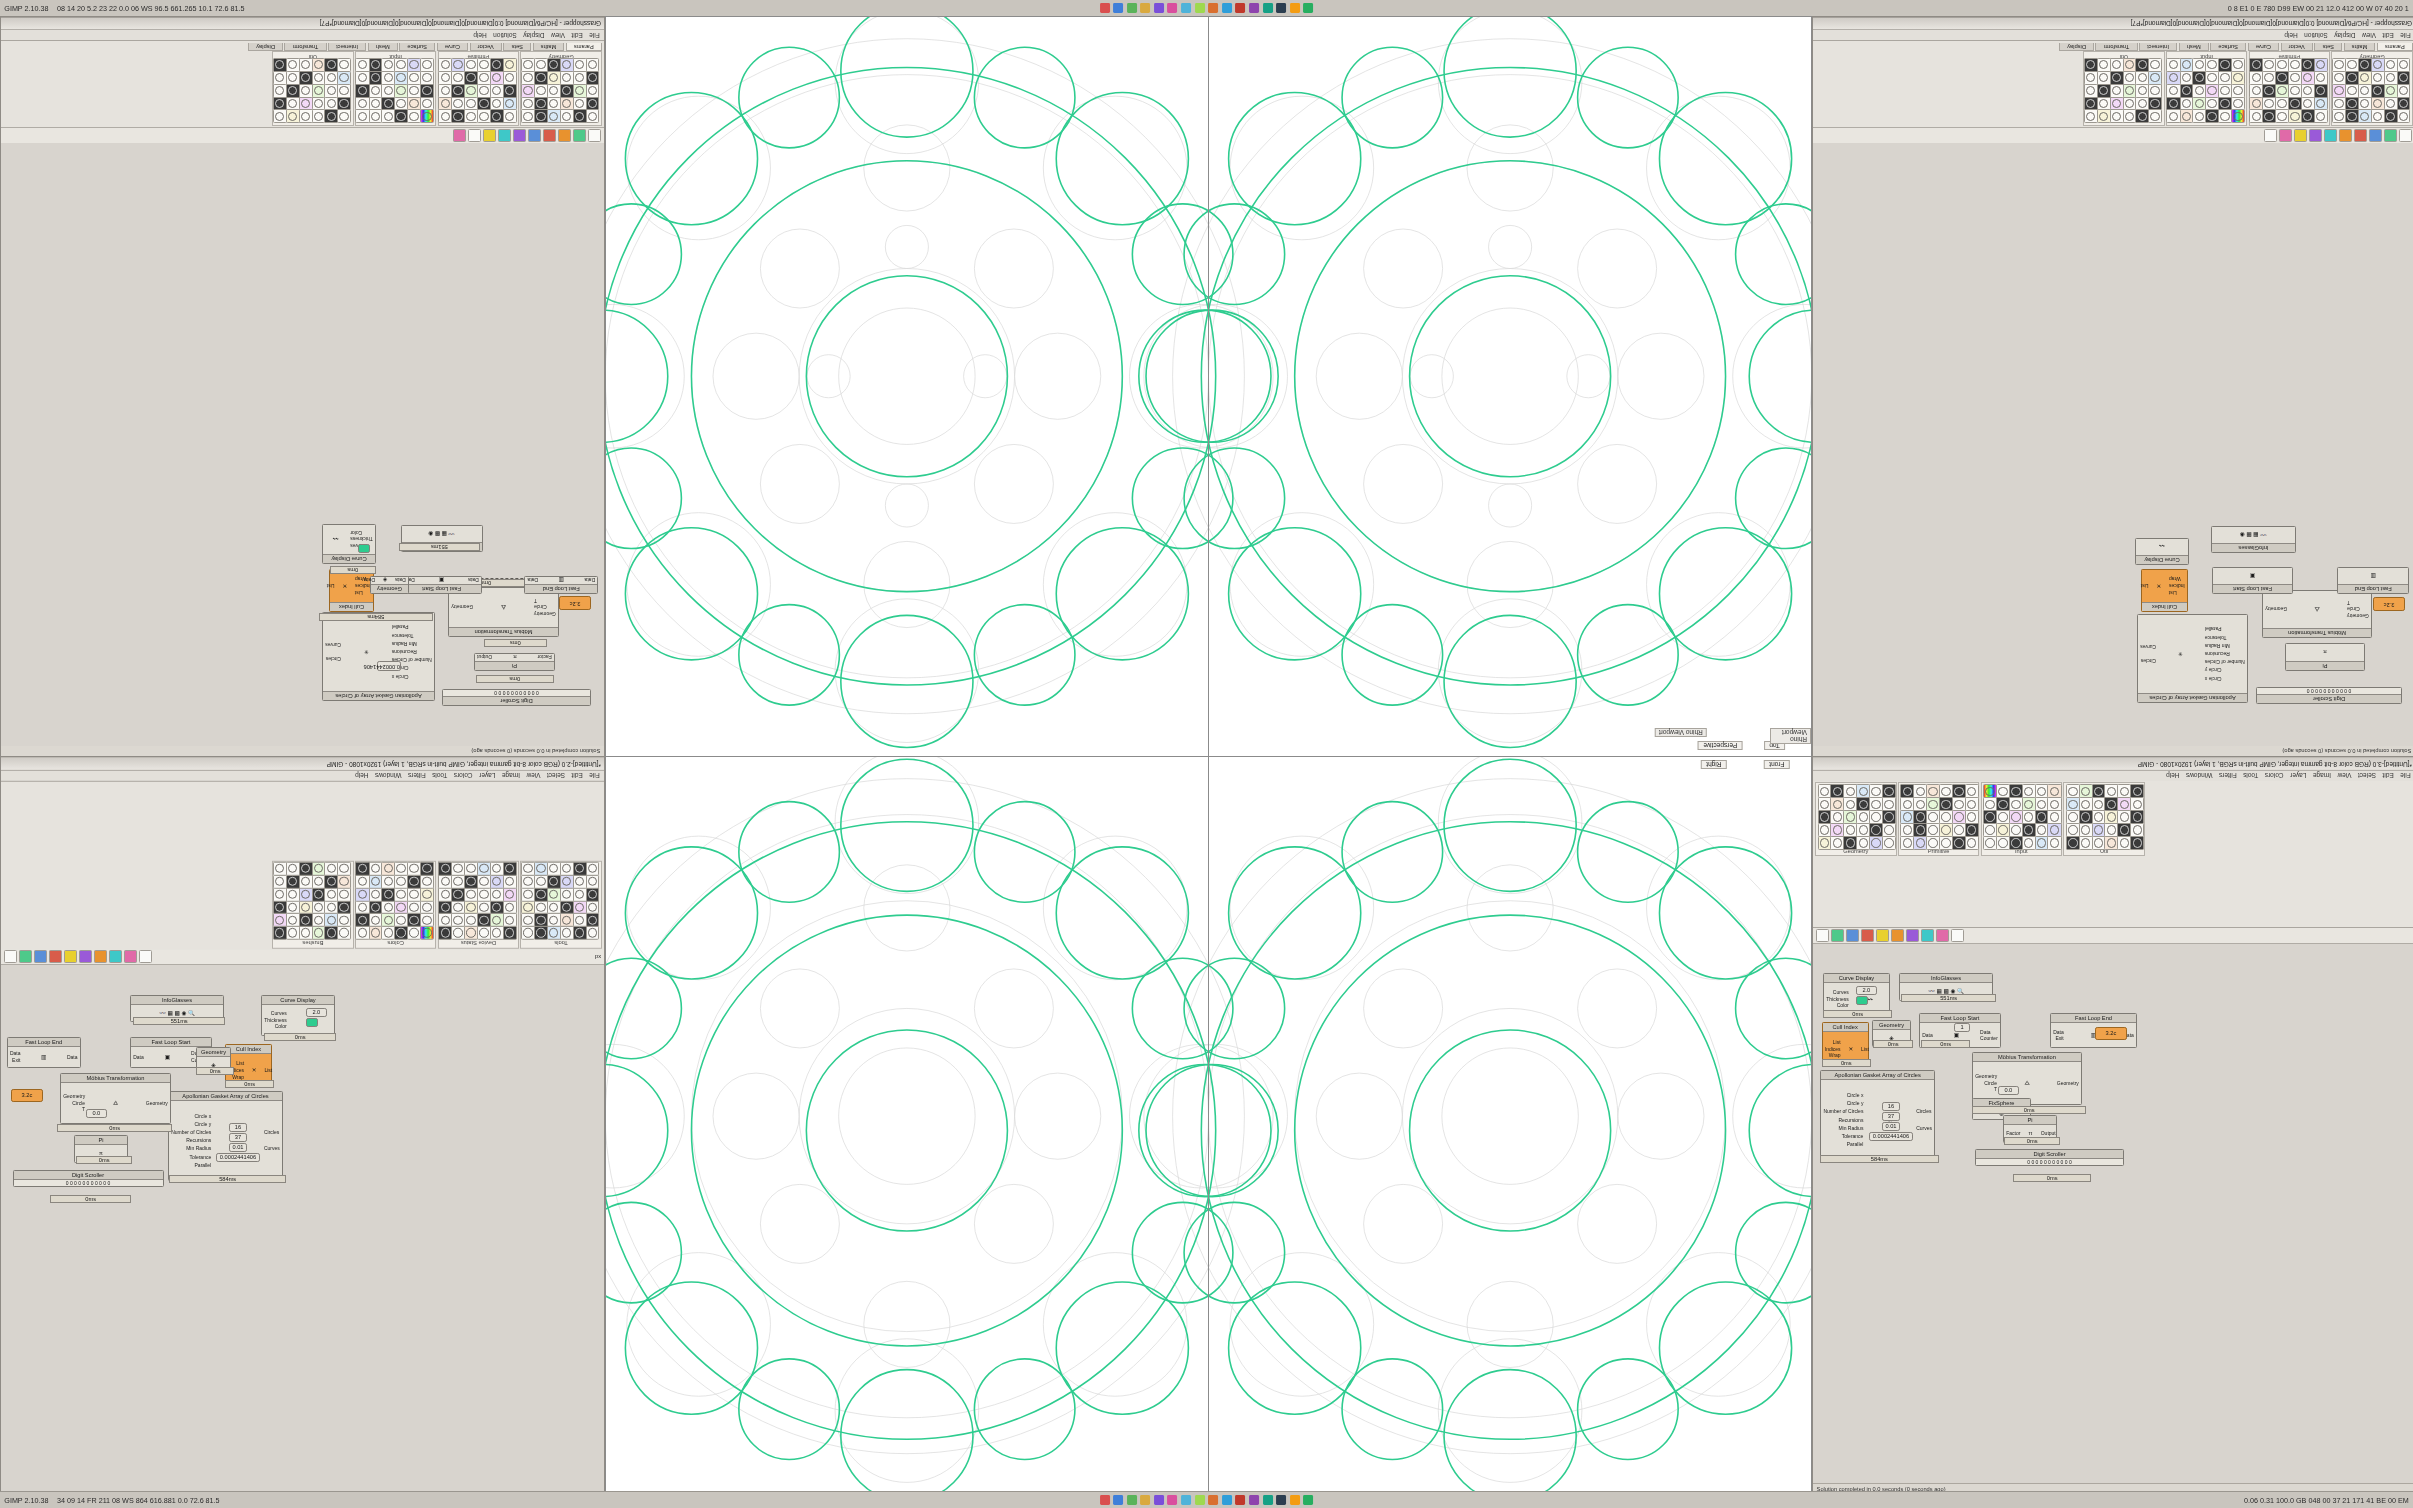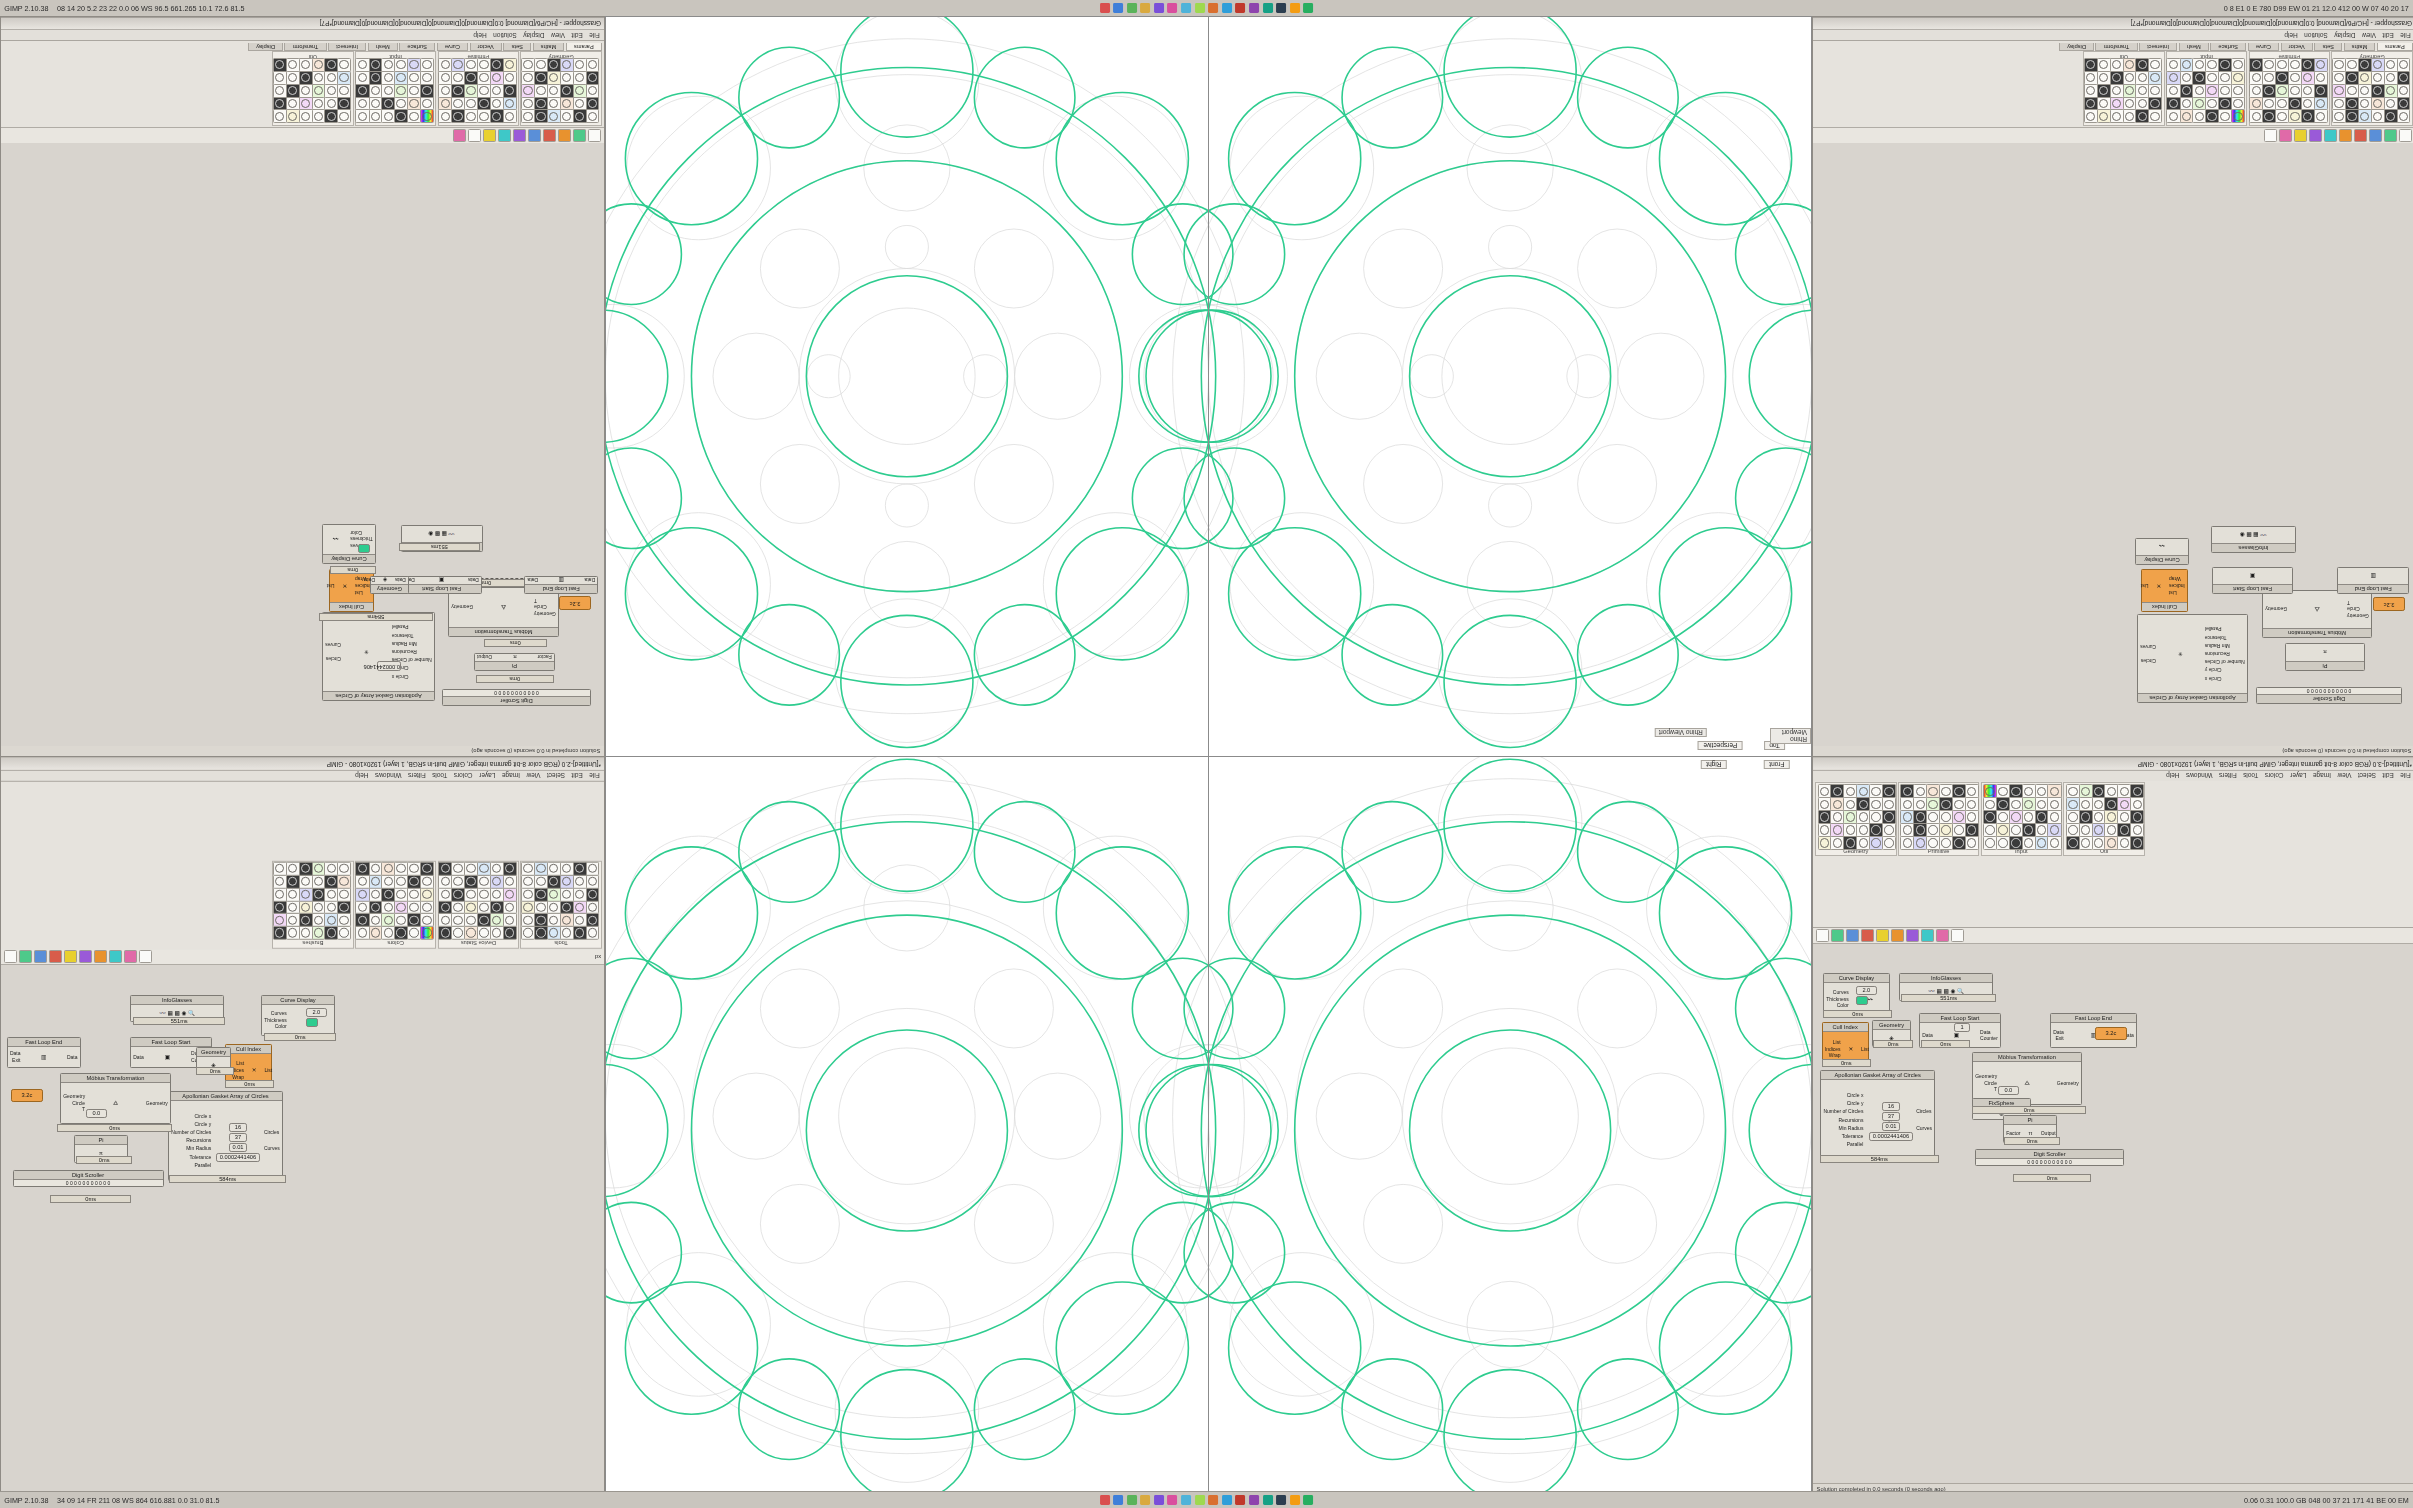--- a/index.html
+++ b/index.html
@@ -92,21 +92,21 @@
       <span class="app" style="background:#9ed94f"></span>
       <span class="app" style="background:#d96f2f"></span>
       <span class="app" style="background:#2f9ed9"></span>
       <span class="app" style="background:#c0392b"></span>
       <span class="app" style="background:#8e44ad"></span>
       <span class="app" style="background:#16a085"></span>
       <span class="app" style="background:#2c3e50"></span>
       <span class="app" style="background:#f39c12"></span>
       <span class="app" style="background:#27ae60"></span>
     </span>
-    <span class="seg" style="margin-left:auto">0 8 E1 0 E 780 D99 EW  01  21 12.0 412  00  W  07  40  20 17</span>
+    <span class="seg" style="margin-left:auto">0 8 E1 0 E 780 D99 EW  00  21 12.0 412  00  W  07  40  20 1</span>
   </div>
 
   <div class="quad q-tl flip">
     <div style="display:flex;flex-direction:column;height:100%;">
       <div class="statusbar">Solution completed in 0.0 seconds (0 seconds ago)</div>
 
       <div class="canvas">
 
         <div class="dashed" style="left:5.7px;top:167px;width:237px;"></div>
 
@@ -1574,21 +1574,21 @@
         </g>
       </g>
     </svg>
     <div class="divline" style="left:602px;top:0;width:0.7px;height:737px;"></div>
     <div class="vp-tab flip" style="left:1158px;top:2.9px;">Front</div>
     <div class="vp-tab flip" style="left:1095px;top:2.9px;">Right</div>
   </div>
 
   <div class="osbar bottom">
     <span class="seg">GIMP 2.10.38</span>
-    <span class="seg">34  09  14  FR 211  08  WS 864 616.881 0.0 31.0 81.5</span>
+    <span class="seg">34  09  14  FR 211  08  WS 864 616.881 0.0 72.6 81.5</span>
     <span class="tray">
       <span class="app" style="background:#d94f4f"></span>
       <span class="app" style="background:#3f7fd9"></span>
       <span class="app" style="background:#5ab35a"></span>
       <span class="app" style="background:#d9a93f"></span>
       <span class="app" style="background:#7a4fd9"></span>
       <span class="app" style="background:#d94f9e"></span>
       <span class="app" style="background:#4fb3d9"></span>
       <span class="app" style="background:#9ed94f"></span>
       <span class="app" style="background:#d96f2f"></span>

